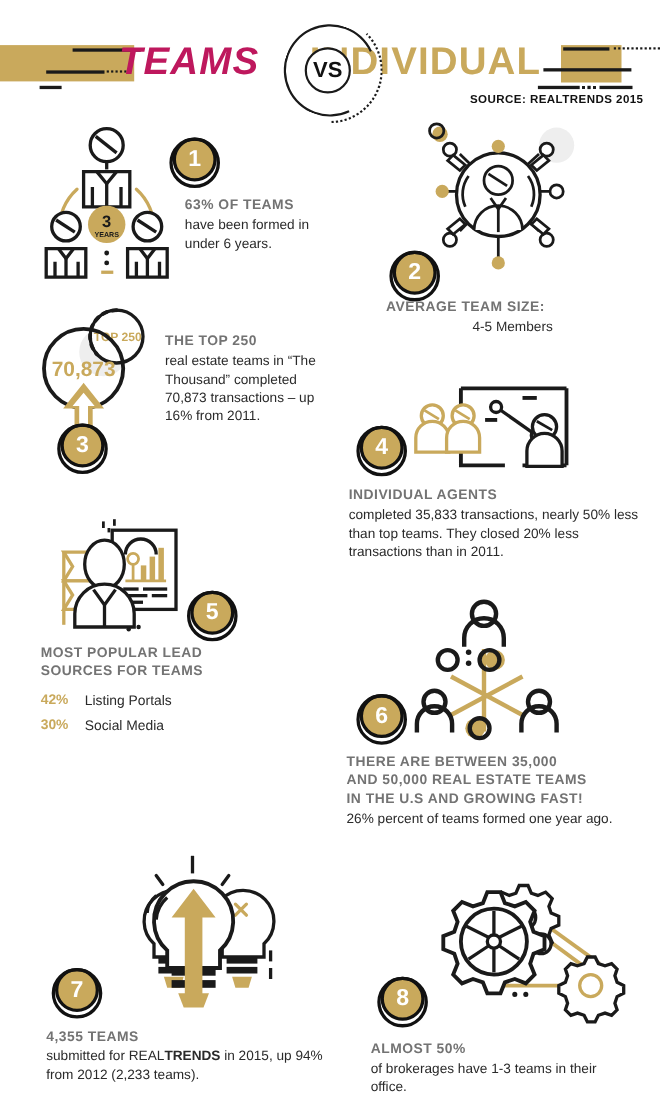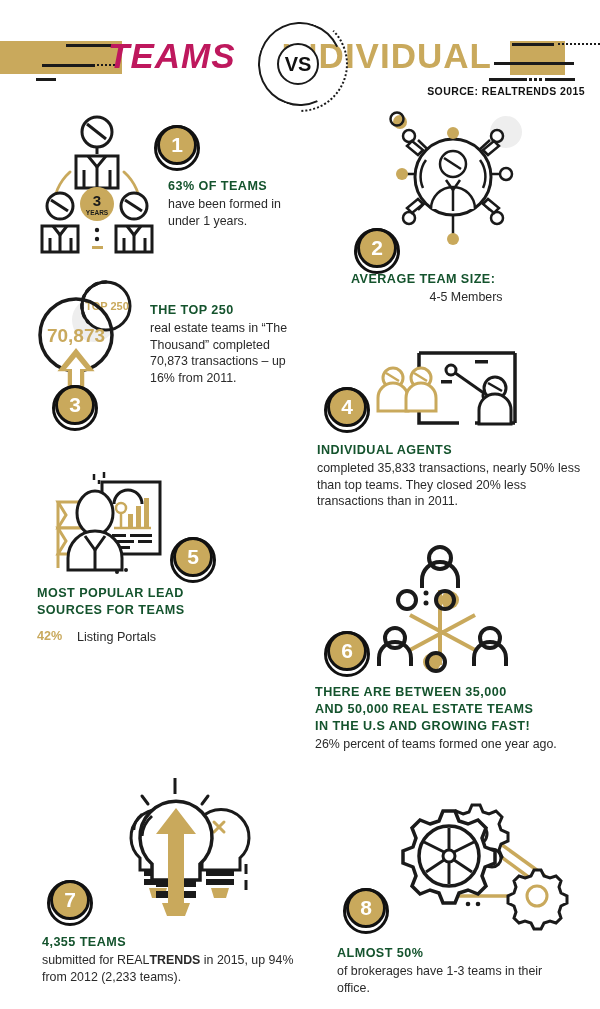--- a/index.html
+++ b/index.html
@@ -68,21 +68,21 @@
   .source {
     position: absolute; right: 15px; top: 85px;
     font-family: "Liberation Sans Narrow", "Liberation Sans", sans-serif;
     font-size: 10.5px; font-weight: bold; letter-spacing: 0.4px;
     color: #111;
   }
 
   
   .blk { position: absolute; }
   .headline {
-    font-size: 12.6px; font-weight: bold; color: #14532d;
+    font-size: 12.6px; font-weight: bold; color: #737373;
     letter-spacing: 0.45px; line-height: 15.5px;
   }
   .body {
     font-size: 12.4px; color: #2a2a2a; line-height: 16.5px;
   }
   .num-badge {
     position: absolute;
     width: 40px; height: 40px; border-radius: 50%;
     background: #c9a95c; border: 3px solid #111;
     color: #ffffff; font-size: 21px; font-weight: bold;
@@ -165,21 +165,21 @@
       <circle cx="65" cy="118" r="2.2" fill="#1a1a1a"></circle>
       <circle cx="65" cy="127" r="2.2" fill="#1a1a1a"></circle>
       <rect x="60" y="134" width="11" height="3" fill="#c9a95c"></rect>
 
       <circle cx="65" cy="92" r="17" fill="#c9a95c"></circle>
       <text x="65" y="94" text-anchor="middle" font-family="Liberation Sans, sans-serif" font-size="15" font-weight="bold" fill="#1a1a1a">3</text>
       <text x="65" y="103" text-anchor="middle" font-family="Liberation Sans, sans-serif" font-size="6.5" font-weight="bold" fill="#1a1a1a">YEARS</text>
     </svg>
     <div class="num-badge" style="left:157px; top:125px;">1</div>
     <div class="headline" style="position:absolute; left:168px; top:179px; width:160px;">63% OF TEAMS</div>
-    <div class="body" style="position:absolute; left:168px; top:196px; width:140px;">have been formed in under 1 years.</div>
+    <div class="body" style="position:absolute; left:168px; top:196px; width:140px;">have been formed in under 6 years.</div>
   </div>
 
   <div class="blk" style="left:0; top:0;">
     <svg width="150" height="140" style="position:absolute; left:378px; top:112px;">
       <circle cx="128" cy="20" r="16" fill="#eeeeee"></circle>
       <circle cx="22" cy="10" r="7" fill="#c9a95c"></circle>
       <circle cx="19" cy="7" r="6.5" stroke="#1a1a1a" stroke-width="2.5" fill="none"></circle>
 
       <line x1="75" y1="62" x2="75" y2="24" stroke="#1a1a1a" stroke-width="2.5"></line>
       <line x1="75" y1="62" x2="75" y2="124" stroke="#1a1a1a" stroke-width="2.5"></line>
@@ -299,20 +299,24 @@
     </svg>
     <div class="num-badge" style="left:173px; top:537px;">5</div>
     <div class="headline" style="position:absolute; left:37px; top:586px; width:220px;">MOST POPULAR LEAD</div>
     <div class="headline" style="position:absolute; left:37px; top:603px; width:220px;">SOURCES FOR TEAMS</div>
 
     <div style="position:absolute; left:37px; top:629px; width:250px;">
       <div class="ls-row">
         <div class="ls-pct">42%</div>
         <div class="ls-lbl">Listing Portals</div>
       </div>
+      <div class="ls-row">
+        <div class="ls-pct">30%</div>
+        <div class="ls-lbl">Social Media</div>
+      </div>
     </div>
   </div>
 
   <div class="blk" style="left:0; top:0;">
     <svg width="160" height="130" style="position:absolute; left:370px; top:540px;">
 
       <line x1="70" y1="50" x2="70" y2="125" stroke="#c9a95c" stroke-width="4"></line>
       <line x1="40" y1="110" x2="105" y2="75" stroke="#c9a95c" stroke-width="4"></line>
       <line x1="40" y1="75" x2="105" y2="110" stroke="#c9a95c" stroke-width="4"></line>
 

